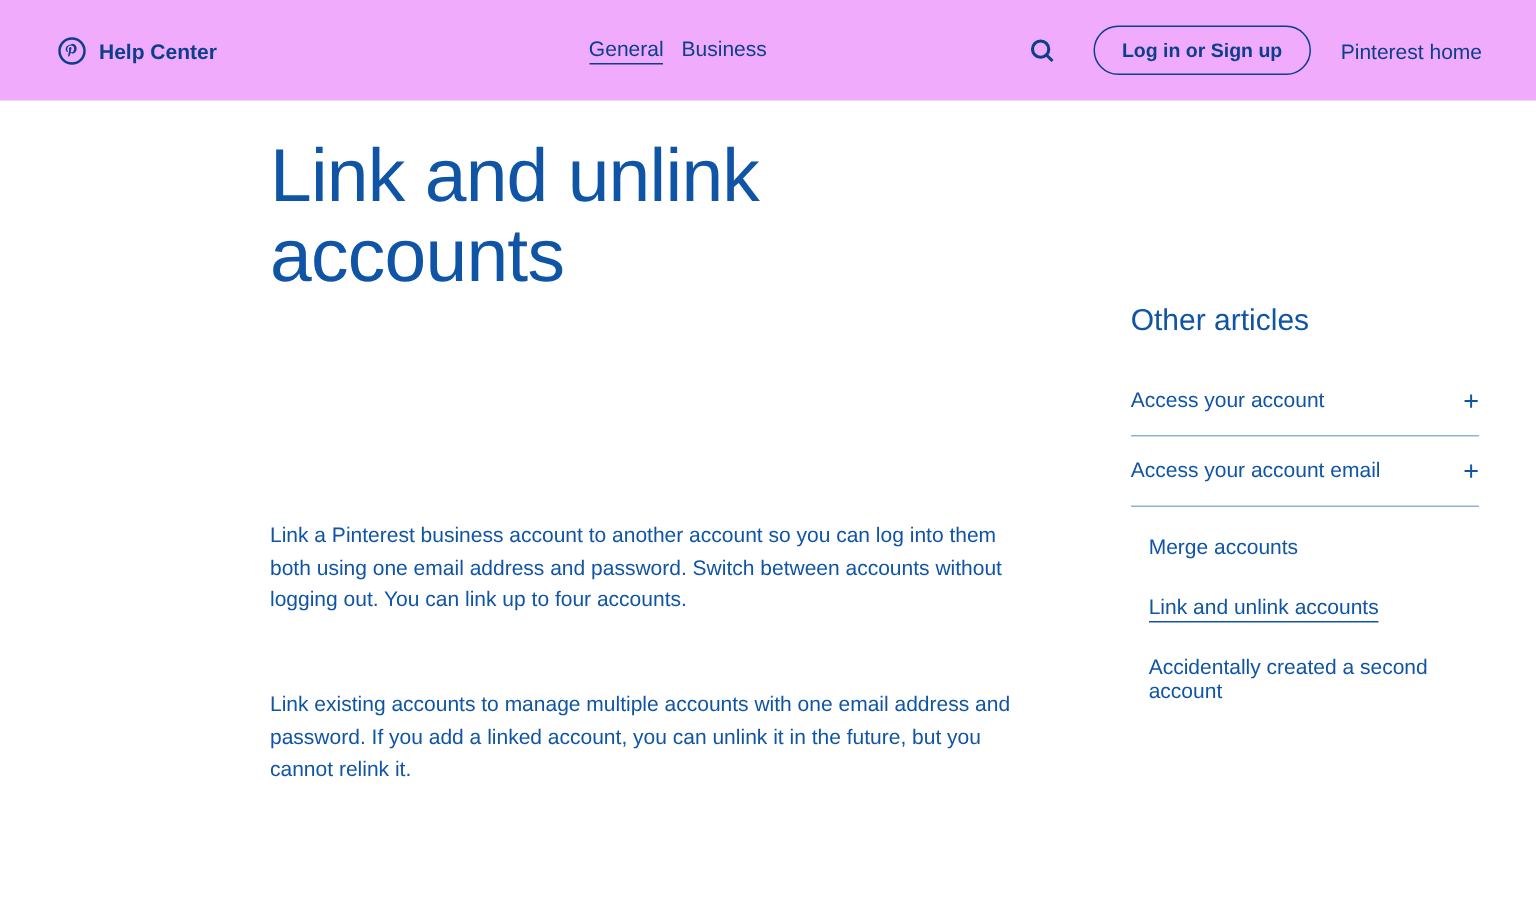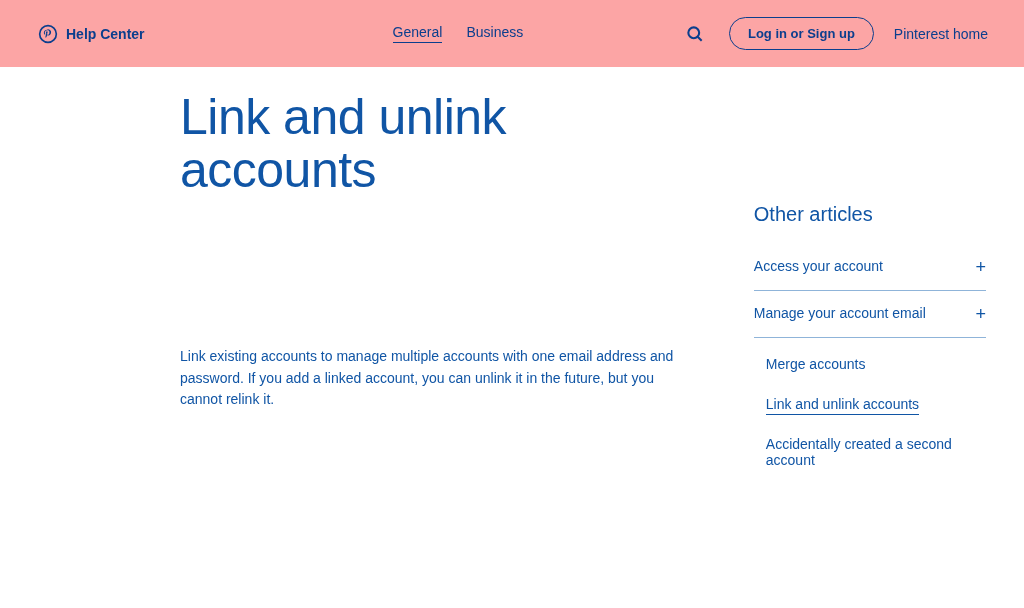--- a/index.html
+++ b/index.html
@@ -4,37 +4,37 @@
 <style>
   * { box-sizing: border-box; margin: 0; padding: 0; }
   body {
     font-family: -apple-system, BlinkMacSystemFont, "Segoe UI", Helvetica, Arial, sans-serif;
     width: 1024px;
     height: 608px;
     overflow: hidden;
     background: #fff;
   }
   .topbar {
-    background: #fca5a5;
+    background: #f0abfc;
     height: 67px;
     display: flex;
     align-items: center;
     padding: 0 36px 0 38px;
   }
   .logo-wrap {
     display: flex;
     align-items: center;
     gap: 8px;
     color: #0b3e8d;
   }
   .logo-svg { width: 20px; height: 20px; }
   .logo-text { font-size: 14px; font-weight: 600; color: #0b3e8d; }
   .tabs {
     display: flex;
-    gap: 24px;
+    gap: 12px;
     margin-left: 248px;
     font-size: 14px;
     color: #0b3e8d;
   }
   .tab { cursor: pointer; padding-bottom: 2px; }
   .tab.active { border-bottom: 1px solid #0b3e8d; }
   .spacer { flex: 1; }
   .search-icon {
     width: 20px; height: 20px; color: #0b3e8d; margin-right: 24px; cursor: pointer;
     stroke: #0b3e8d; stroke-width: 2.5;
@@ -133,32 +133,33 @@
     <circle cx="10.5" cy="10.5" r="6.5"></circle>
     <line x1="20" y1="20" x2="15.2" y2="15.2"></line>
   </svg>
   <button class="login-btn">Log in or Sign up</button>
   <span class="ph-link">Pinterest home</span>
 </div>
 
 <div class="main">
   <div class="content">
     <h1 class="page-title">Link and unlink accounts</h1>
+    <p class="intro">Link a Pinterest business account to another account so you can log into them both using one email address and password. Switch between accounts without logging out. You can link up to four accounts.</p>
     <p class="section-body">Link existing accounts to manage multiple accounts with one email address and password. If you add a linked account, you can unlink it in the future, but you cannot relink it.</p>
   </div>
 
   <div class="sidebar">
     <div class="side-title">Other articles</div>
 
     <div class="acc-item">
       <span>Access your account</span>
       <span class="acc-toggle">+</span>
     </div>
     <div class="acc-item">
-      <span>Manage your account email</span>
+      <span>Access your account email</span>
       <span class="acc-toggle">+</span>
     </div>
     <div class="sublist">
       <div class="subitem">
         <span>Merge accounts</span>
       </div>
       <div class="subitem current">
         <span>Link and unlink accounts</span>
       </div>
       <div class="subitem">

